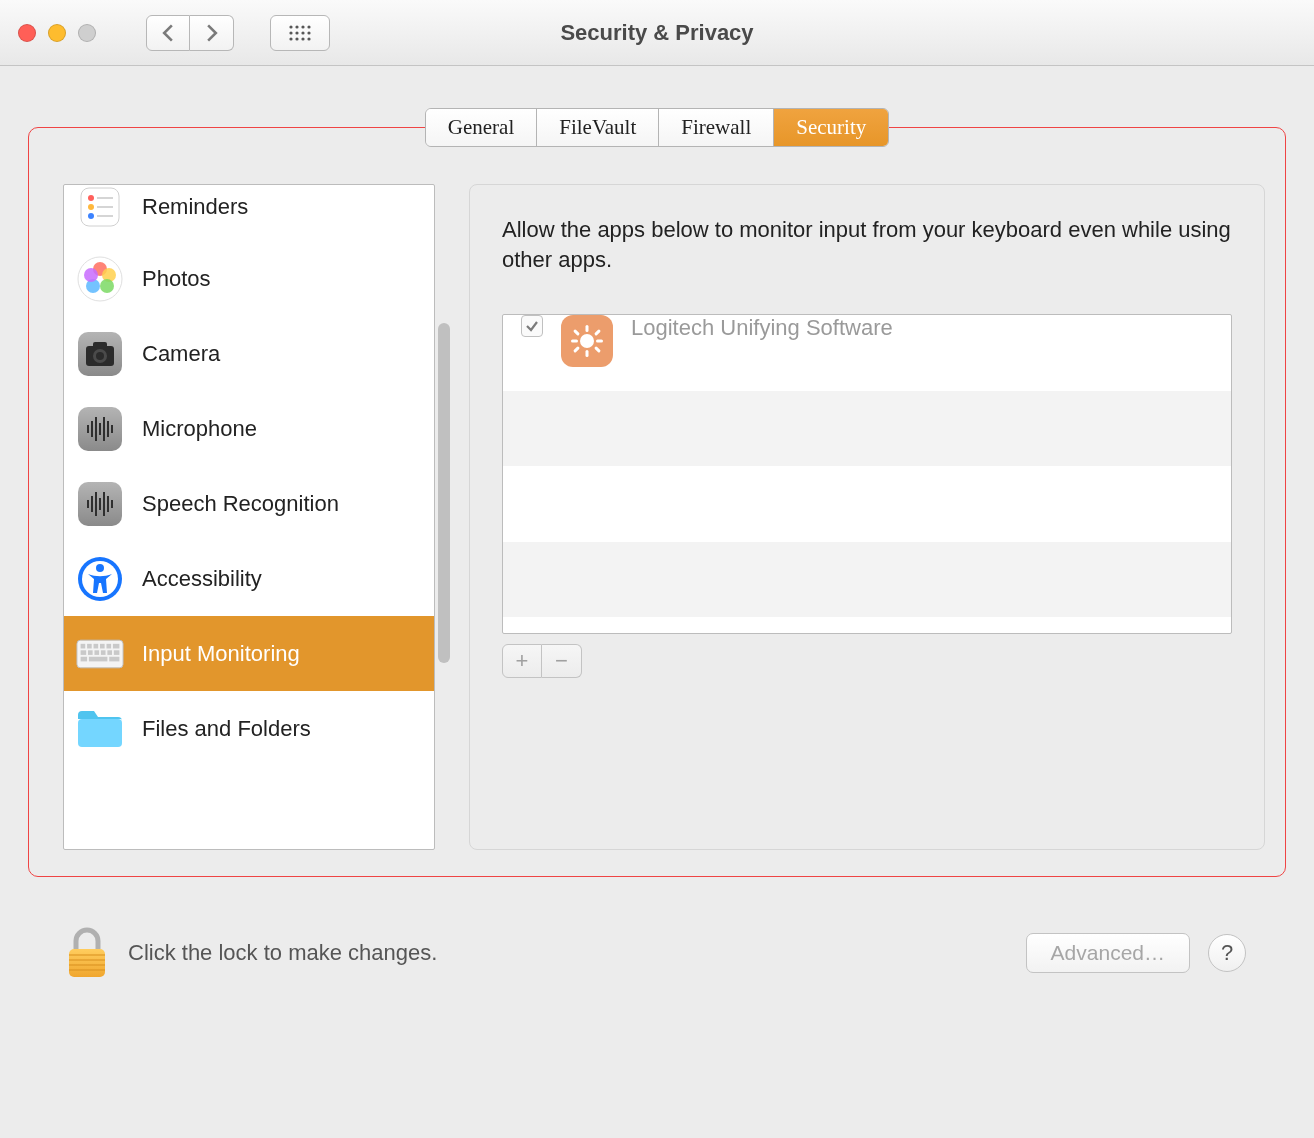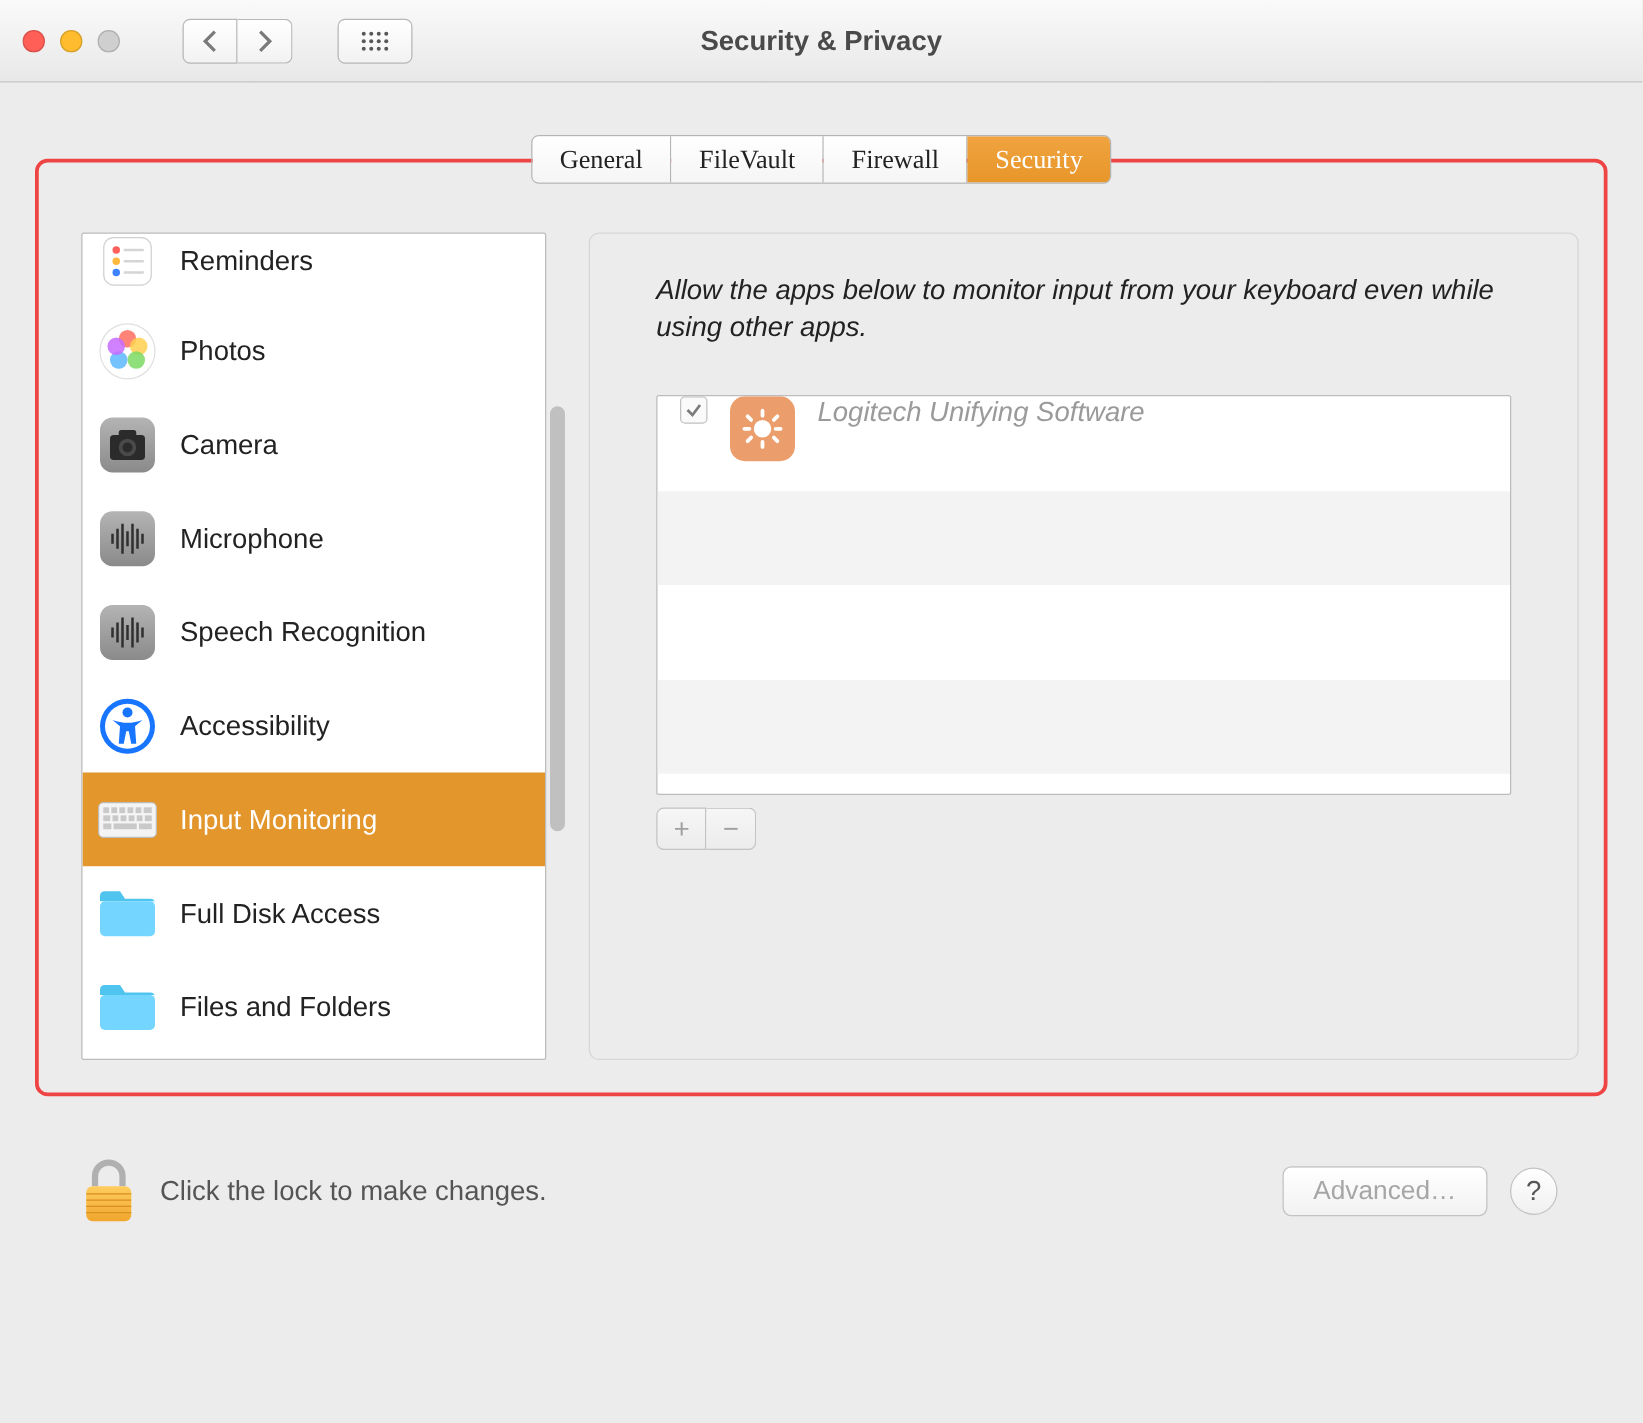--- a/index.html
+++ b/index.html
@@ -101,21 +101,21 @@
   cursor: default;
 }
 .tab:last-child { border-right: none; }
 .tab.active {
   background: linear-gradient(#f0a33f, #e79629);
   color: #fff;
   border-right-color: #c77e1e;
 }
 .panel {
   background: #ececec;
-  border: 3px solid #ef4444;
+  border: 1px solid #ef4444;
   border-radius: 10px;
   margin-top: -20px;
   padding: 56px 20px 26px 34px;
   display: flex;
   gap: 16px;
   height: 750px;
 }
 .sidebar-wrap {
   width: 390px;
   display: flex;
@@ -161,22 +161,21 @@
   border-radius: 8px;
   width: 12px;
   height: 340px;
   margin-top: 135px;
 }
 .right-pane {
   flex: 1;
   border: 1px solid #d6d6d6;
   border-radius: 8px;
   background: #ececec;
-  padding: 30px 53px;
-  font-style: italic;
+  padding: 30px 32px;
 }
 .right-desc {
   font-size: 22px;
   line-height: 1.35;
   color: #222;
   margin-bottom: 40px;
 }
 .app-list {
   border: 1px solid #bcbcbc;
   border-radius: 2px;
@@ -437,29 +436,20 @@
                     <rect x="41" y="12" width="6" height="5"></rect>
                     <rect x="5" y="19" width="7" height="5"></rect>
                     <rect x="14" y="19" width="20" height="5"></rect>
                     <rect x="36" y="19" width="11" height="5"></rect>
                   </g>
                 </svg>
             </div>
             <span>Input Monitoring</span>
           </div>
 
-          <div class="sb-item">
-            <div class="sb-icon">
-              <svg width="48" height="40" viewBox="0 0 48 40">
-                  <path d="M2 10 L2 6 Q2 2 6 2 L18 2 L22 8 L42 8 Q46 8 46 12 L46 10 Z" fill="#4fc4ef"></path>
-                  <rect x="2" y="10" width="44" height="28" rx="4" fill="#74d6ff"></rect>
-                </svg>
-            </div>
-            <span>Full Disk Access</span>
-          </div>
 
           <div class="sb-item">
             <div class="sb-icon">
               <svg width="48" height="40" viewBox="0 0 48 40">
                   <path d="M2 10 L2 6 Q2 2 6 2 L18 2 L22 8 L42 8 Q46 8 46 12 L46 10 Z" fill="#4fc4ef"></path>
                   <rect x="2" y="10" width="44" height="28" rx="4" fill="#74d6ff"></rect>
                 </svg>
             </div>
             <span>Files and Folders</span>
           </div>

